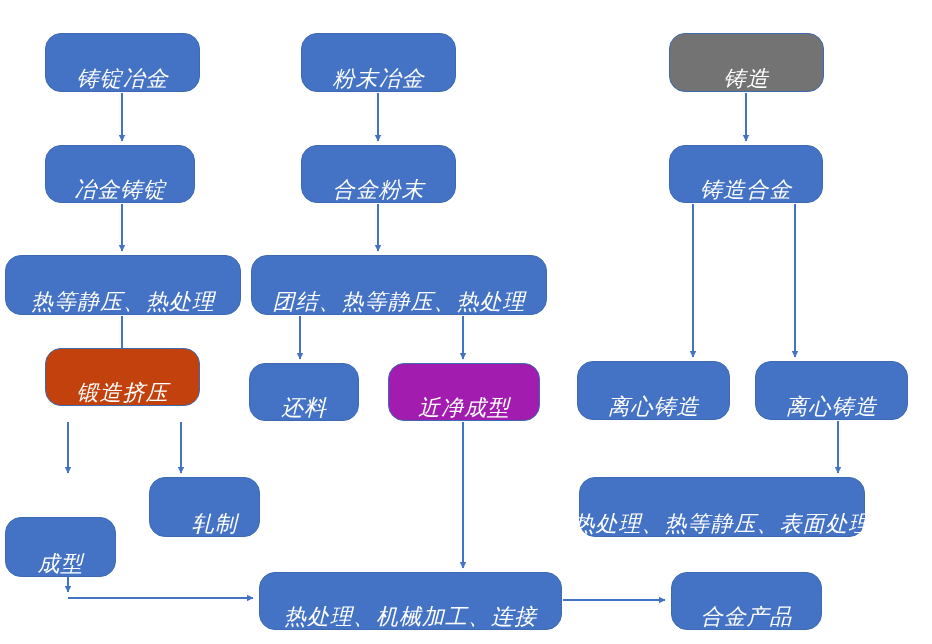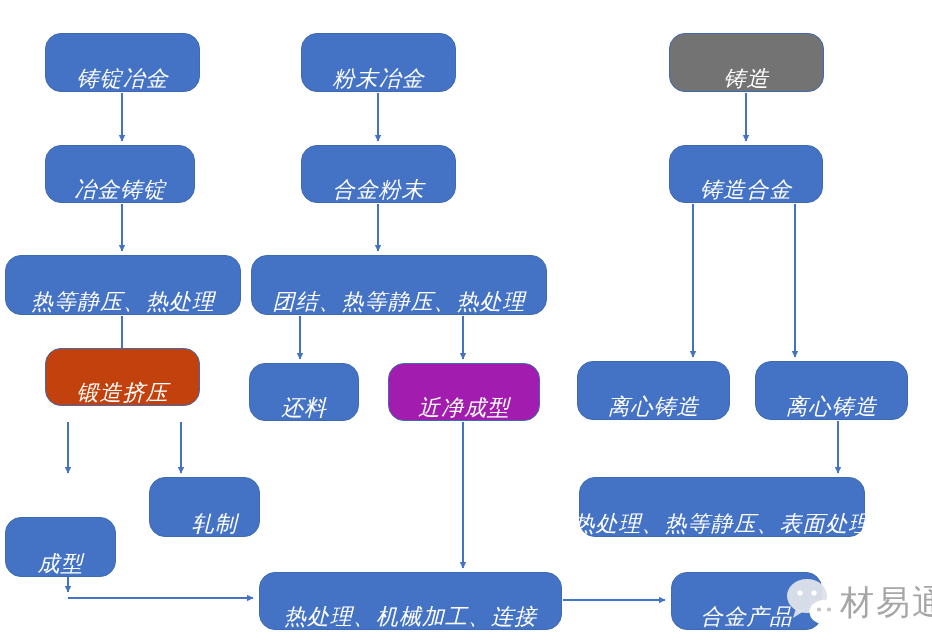--- a/index.html
+++ b/index.html
@@ -142,27 +142,14 @@
         <span style="color: rgb(255, 255, 255);">热处理、热等静压、表面处理</span>
       </div>
       <div class="node" style="left: 259px; top: 572px; width: 303px; height: 58px; background: rgb(68, 114, 196); border-color: rgb(62, 106, 178);">
         <span style="color: rgb(255, 255, 255);">热处理、机械加工、连接</span>
       </div>
       <div class="node" style="left: 671px; top: 572px; width: 151px; height: 58px; background: rgb(68, 114, 196); border-color: rgb(62, 106, 178);">
         <span style="color: rgb(255, 255, 255);">合金产品</span>
       </div>
     </div>
 
-  <div class="watermark">
-    <svg width="54" height="50" viewBox="0 0 54 50" xmlns="http://www.w3.org/2000/svg">
-      <ellipse cx="21" cy="18" rx="20" ry="17" fill="#dde2ea" opacity="0.96"></ellipse>
-      <polygon points="10,30 7,40 18,33" fill="#dde2ea" opacity="0.96"></polygon>
-      <circle cx="14" cy="15" r="2.6" fill="#ffffff"></circle>
-      <circle cx="28" cy="15" r="2.6" fill="#ffffff"></circle>
-      <ellipse cx="38" cy="34" rx="14.5" ry="12" fill="#ffffff"></ellipse>
-      <polygon points="46,43 50,49 40,45" fill="#ffffff"></polygon>
-      <circle cx="33" cy="31.5" r="2.1" fill="#c2c2c2"></circle>
-      <circle cx="43" cy="31.5" r="2.1" fill="#c2c2c2"></circle>
-    </svg>
-    <span class="wm-text" style="color: rgb(166, 166, 166);">材易通</span>
-  </div>
 
 </div>
 
 </body></html>

